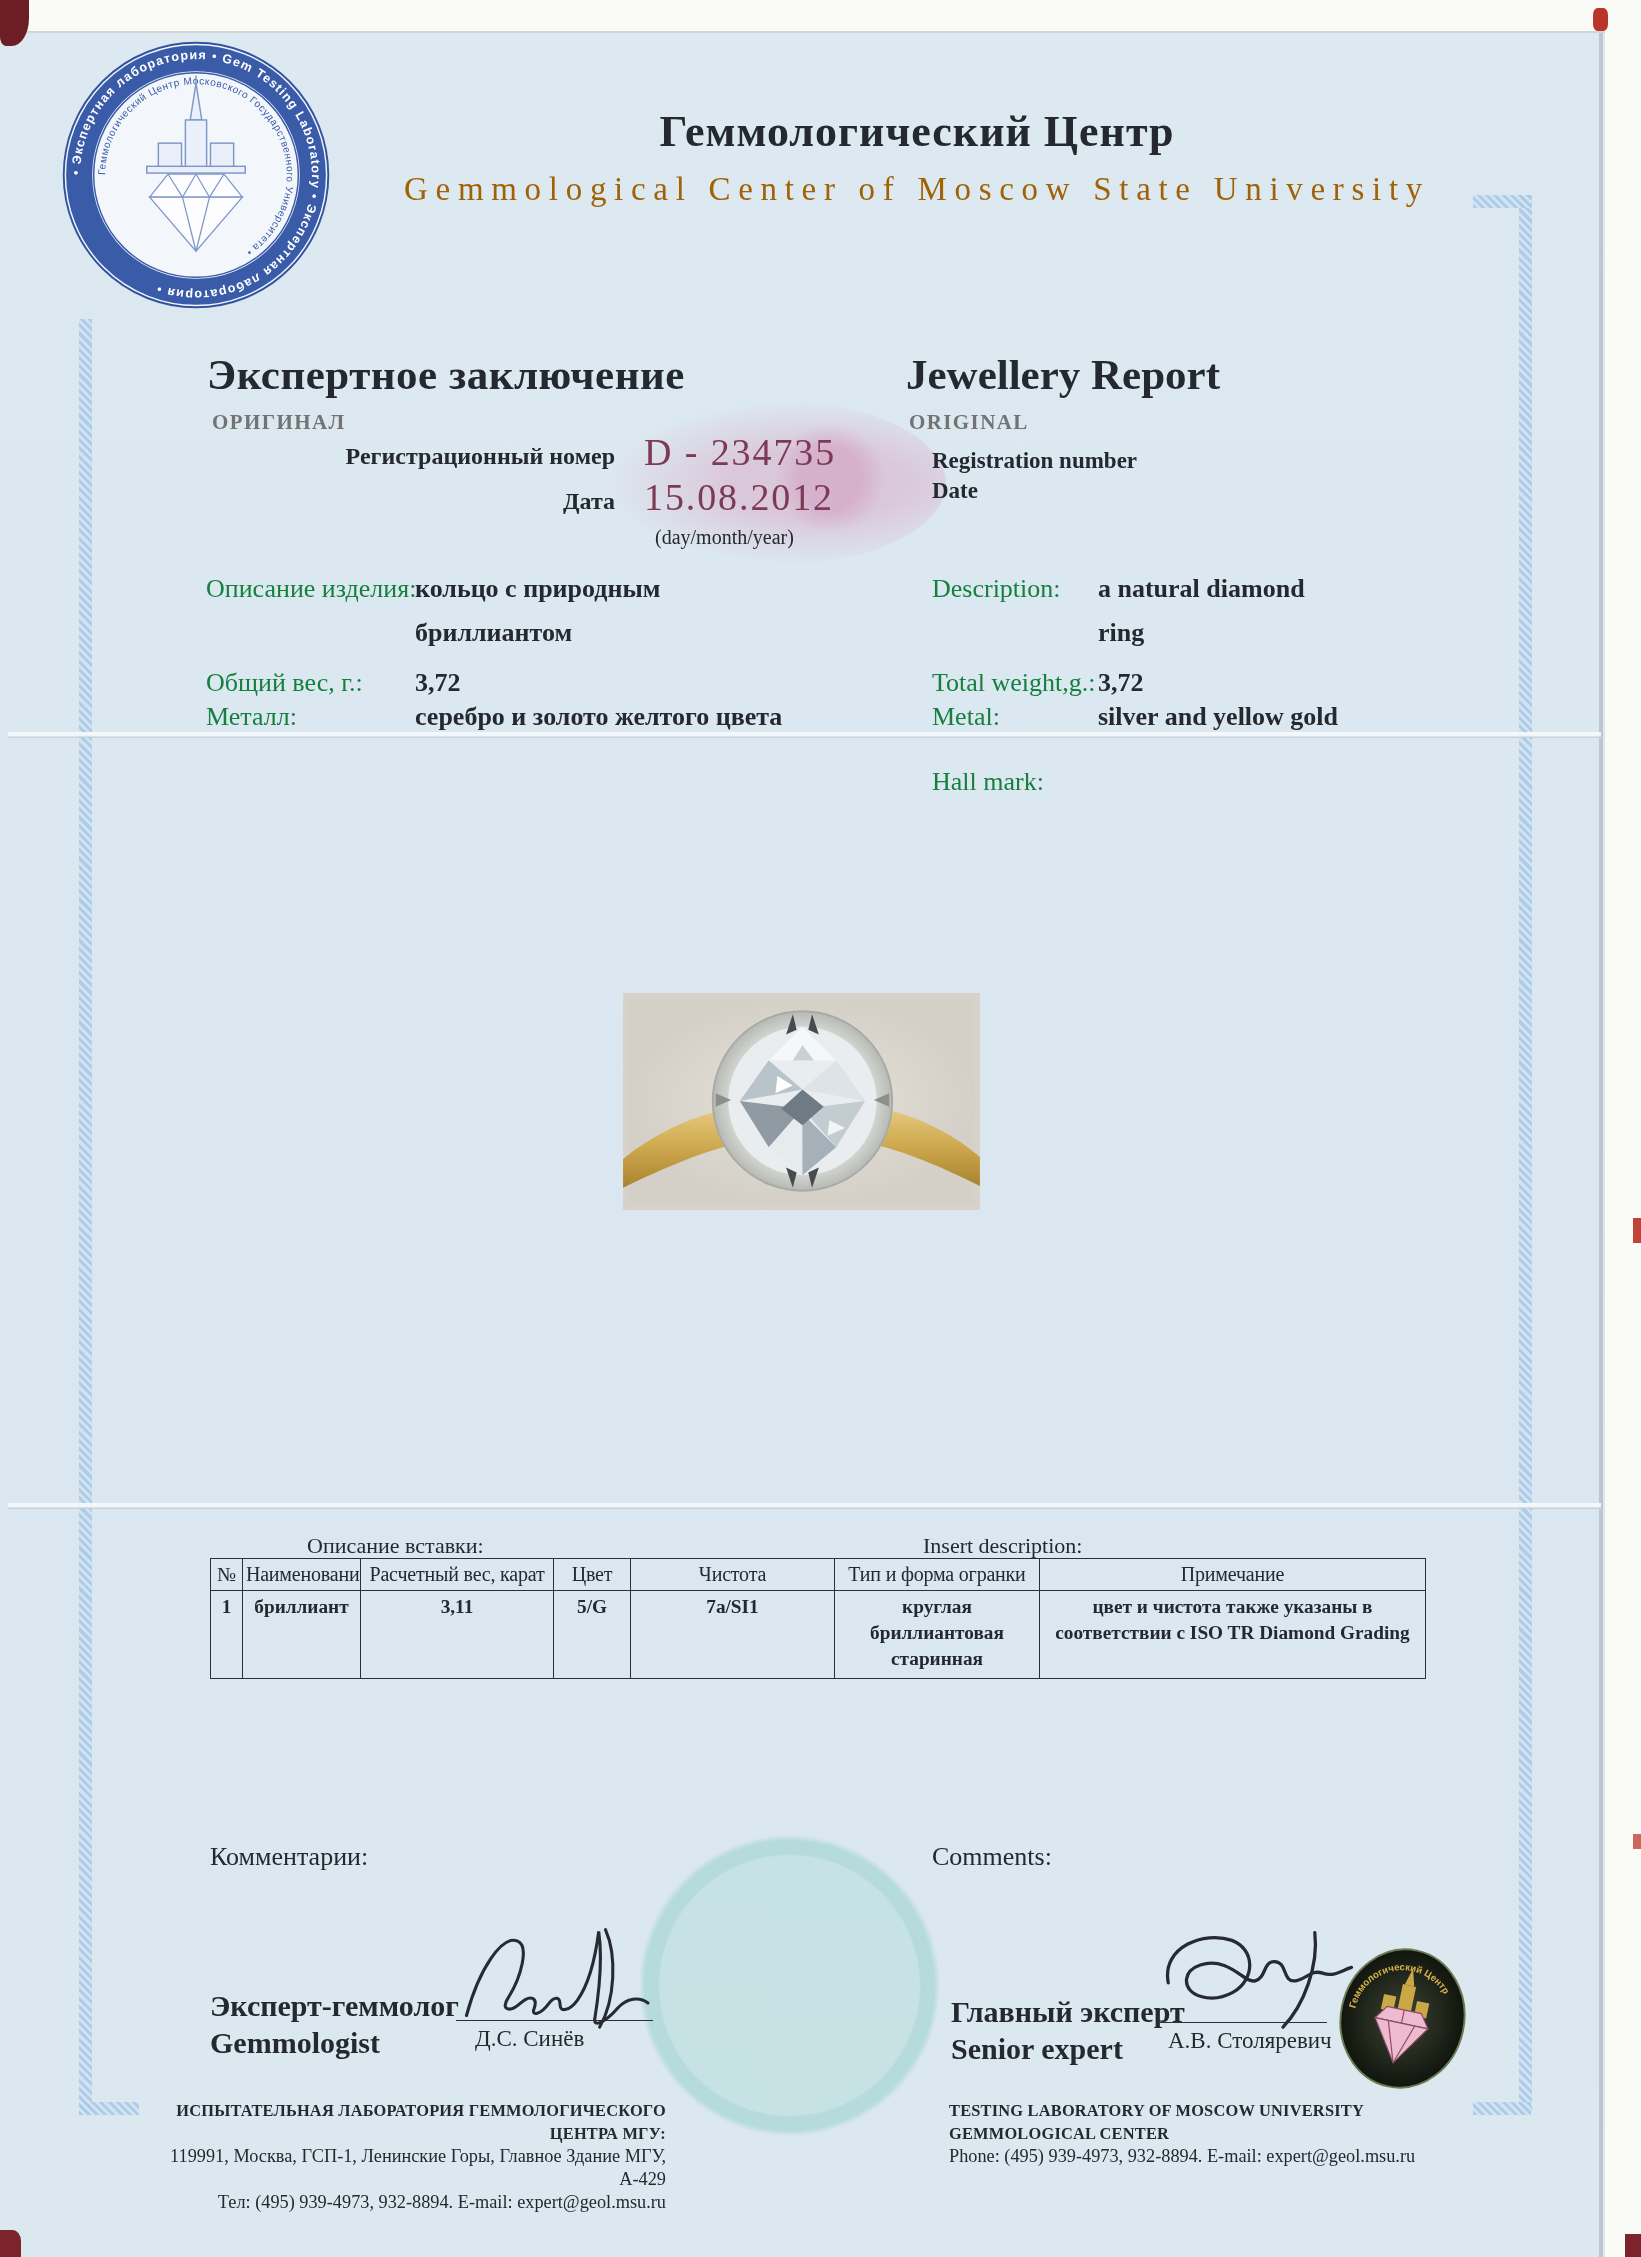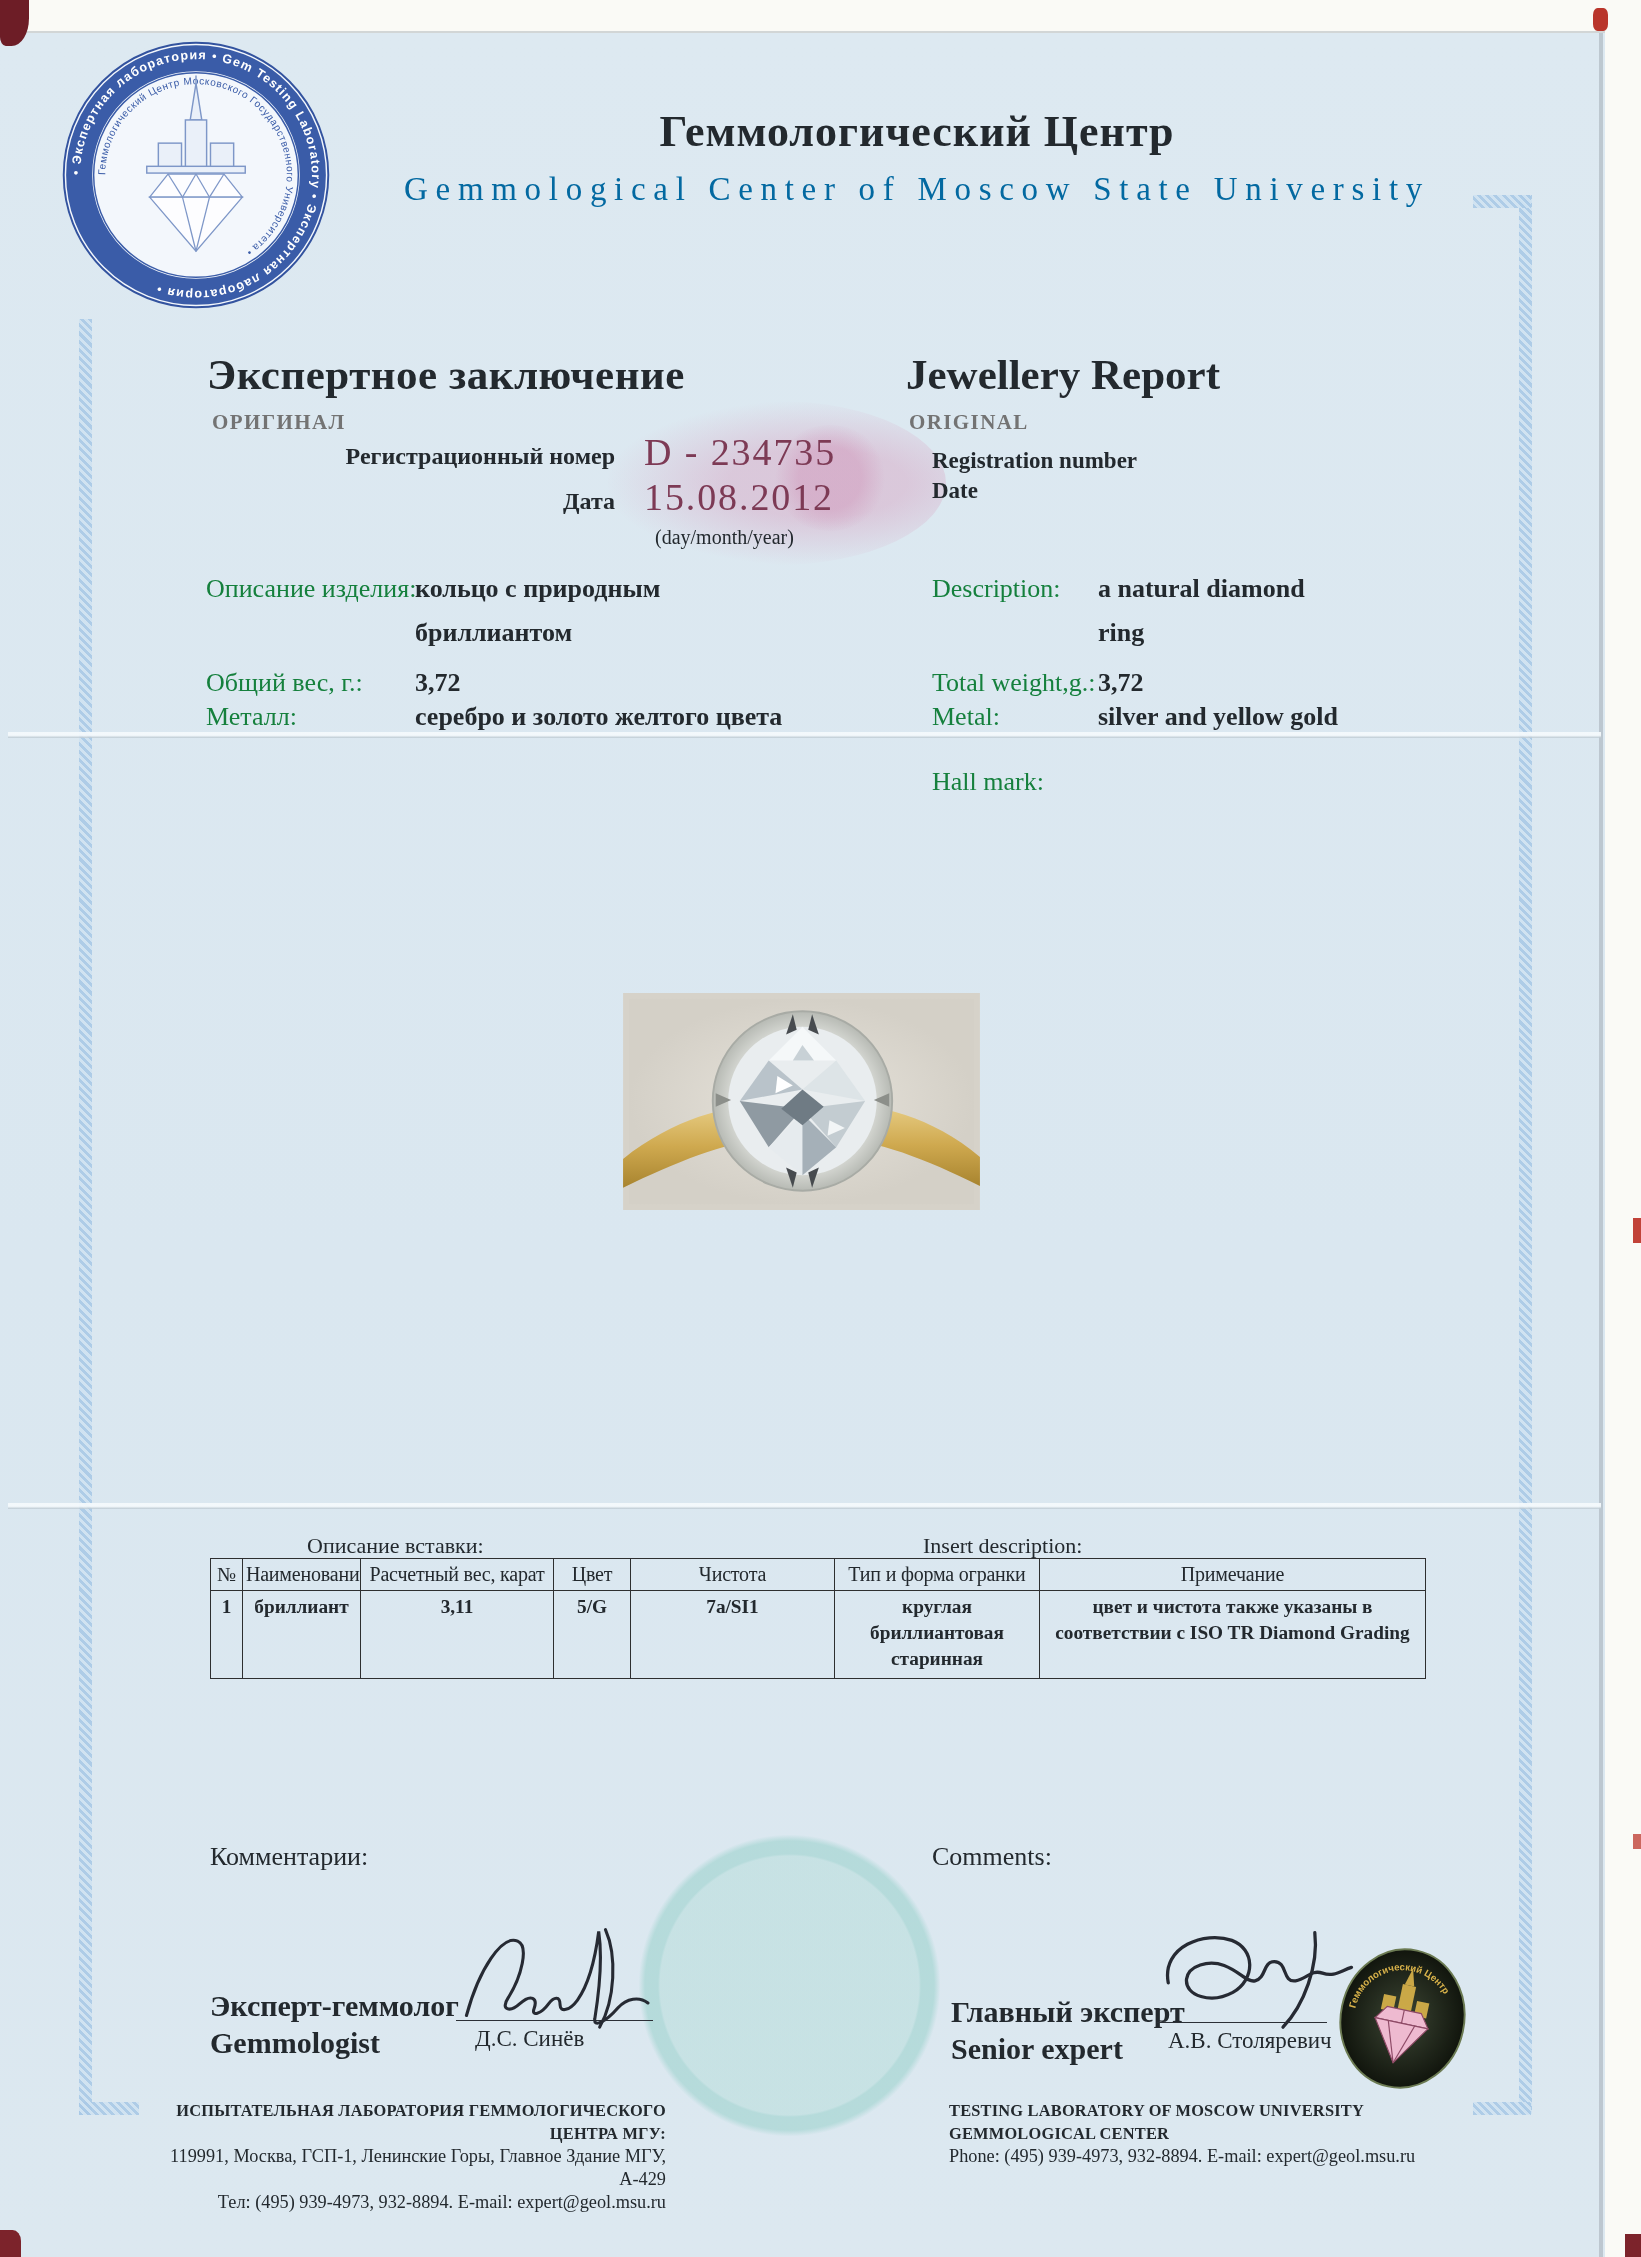--- a/index.html
+++ b/index.html
@@ -33,21 +33,21 @@
   .mk-tr{left:1593px;top:7.7px;width:15.4px;height:23px;background:#b9352b;border-radius:30%;}
   .mk-r1{left:1633px;top:1218px;width:8.7px;height:25px;background:#c14238;}
   .mk-r2{left:1633px;top:1834px;width:8.7px;height:15.4px;background:#c14238;opacity:.8;}
   .mk-bl{left:0;top:2230px;width:21px;height:27px;background:#7c232b;border-radius:0 40% 0 0;}
   .mk-br{left:1625px;top:2234px;width:16.4px;height:23px;background:#7c232b;}
 
   .seal{left:56px;top:35px;}
 
   .hdr-block{left:241px;top:104px;width:1352px;text-align:center;}
   .hdr-ru{font-size:44px;font-weight:bold;line-height:55px;letter-spacing:1px;}
-  .hdr-en{font-size:33px;line-height:44px;letter-spacing:7.7px;margin-top:7.7px;color:#0369a1;}
+  .hdr-en{font-size:33px;line-height:44px;letter-spacing:7.7px;margin-top:7.7px;color:#a16207;}
 
   .h-ru-title{left:207px;top:350px;font-size:43px;font-weight:bold;letter-spacing:0.5px;}
   .h-en-title{left:906px;top:350px;font-size:43px;font-weight:bold;}
   .orig{font-size:21px;letter-spacing:1.4px;color:#737373;font-weight:bold;}
   .orig-ru{left:212px;top:410px;}
   .orig-en{left:909px;top:410px;}
 
   .reg-labels{left:277px;top:442px;width:338px;text-align:right;font-size:24px;font-weight:bold;line-height:29px;}
   .reg-labels .l2{margin-top:16.4px;}
   .reg-val{left:644px;font-size:38px;color:#7d3a55;letter-spacing:1.9px;}

